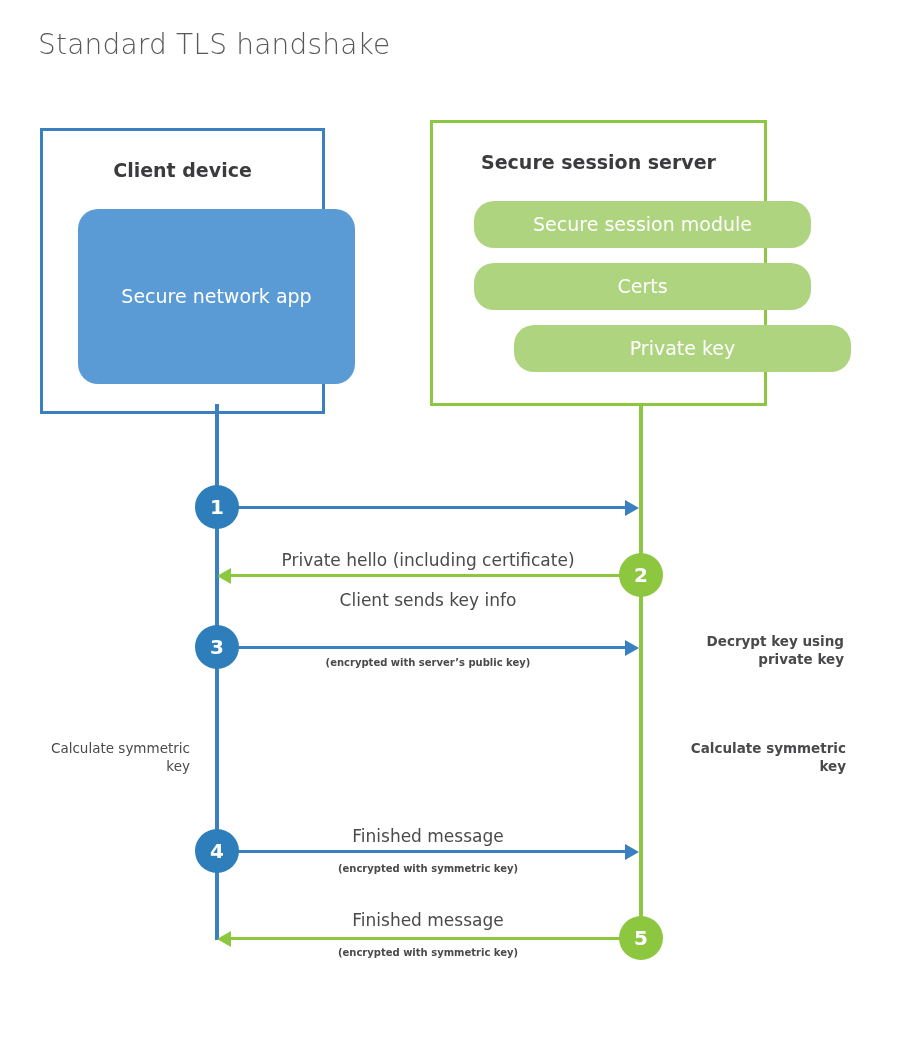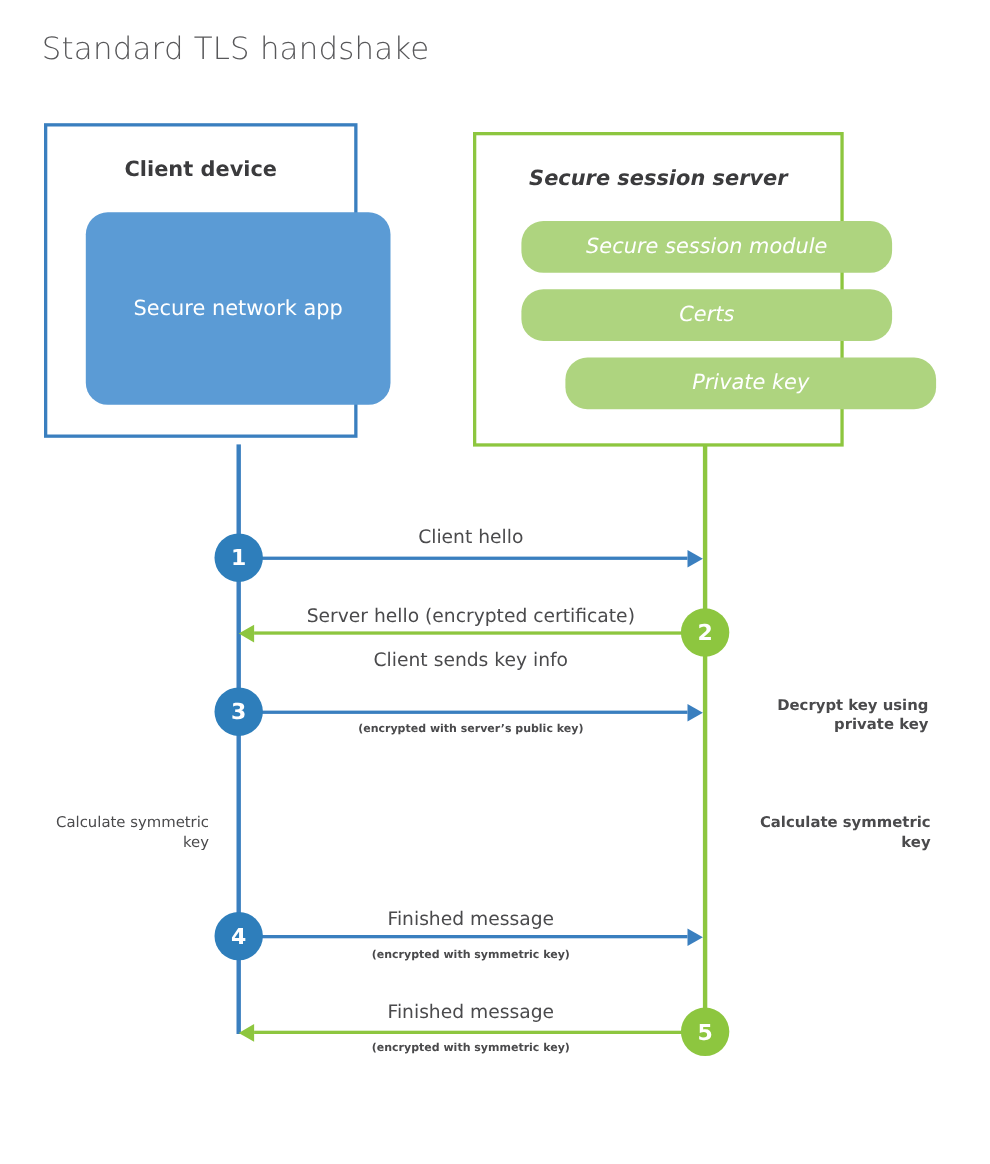--- a/index.html
+++ b/index.html
@@ -35,32 +35,31 @@
   }
 
   
   .entity-box {
     position: absolute;
     background: #ffffff;
     box-sizing: border-box;
   }
   .entity-box.client {
     left: 40px;
-    top: 112px;
+    top: 128px;
     width: 285px;
     height: 286px;
     border: 3px solid #3a7fbf;
   }
   .entity-box.server {
     left: 430px;
     top: 120px;
     width: 337px;
     height: 286px;
     border: 3px solid #8dc63f;
-    font-style: italic;
   }
   .entity-title {
     position: absolute;
     left: 0;
     right: 0;
     top: 28px;
     text-align: center;
     font-size: 19px;
     font-weight: bold;
     color: #3b3b3d;
@@ -199,26 +198,25 @@
   <div class="entity-box server">
     <div class="entity-title">Secure session server</div>
     <div class="inner-block server-bar bar-0">Secure session module</div>
     <div class="inner-block server-bar bar-1">Certs</div>
     <div class="inner-block server-bar bar-2">Private key</div>
   </div>
 
   <div class="lifeline client-life"></div>
   <div class="lifeline server-life"></div>
 
-  <div class="msg-label" style="left:228px; top:479px; width:400px;">Client hello</div>
   <div class="msg-line blue" style="left:217px; top:506px; width:408px;"></div>
   <div class="arrow-head right-blue" style="left:625px; top:499.5px;"></div>
   <div class="step-circle blue" style="left:195px; top:485px;">1</div>
 
-  <div class="msg-label" style="left:228px; top:550px; width:400px;">Server hello (encrypted certificate)</div>
+  <div class="msg-label" style="left:228px; top:550px; width:400px;">Private hello (including certificate)</div>
   <div class="msg-line green" style="left:231px; top:574px; width:394px;"></div>
   <div class="arrow-head left-green" style="left:217px; top:567.5px;"></div>
   <div class="step-circle green" style="left:619px; top:553px;">2</div>
 
   <div class="msg-label" style="left:228px; top:590px; width:400px;">Client sends key info</div>
   <div class="msg-line blue" style="left:217px; top:646px; width:408px;"></div>
   <div class="arrow-head right-blue" style="left:625px; top:639.5px;"></div>
   <div class="msg-sublabel" style="left:228px; top:657px; width:400px;">(encrypted with server’s public key)</div>
   <div class="step-circle blue" style="left:195px; top:625px;">3</div>
 

